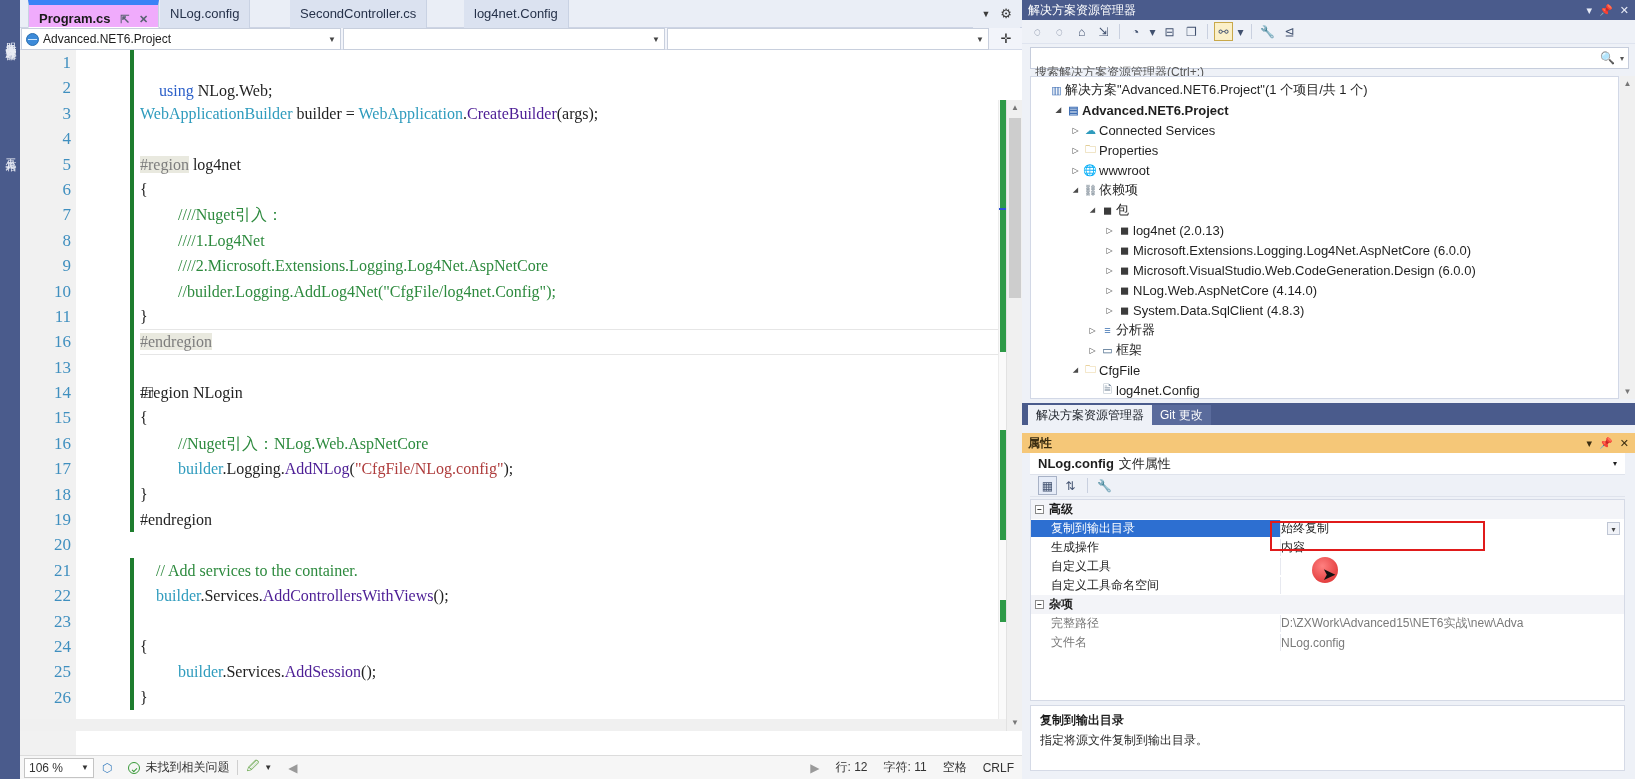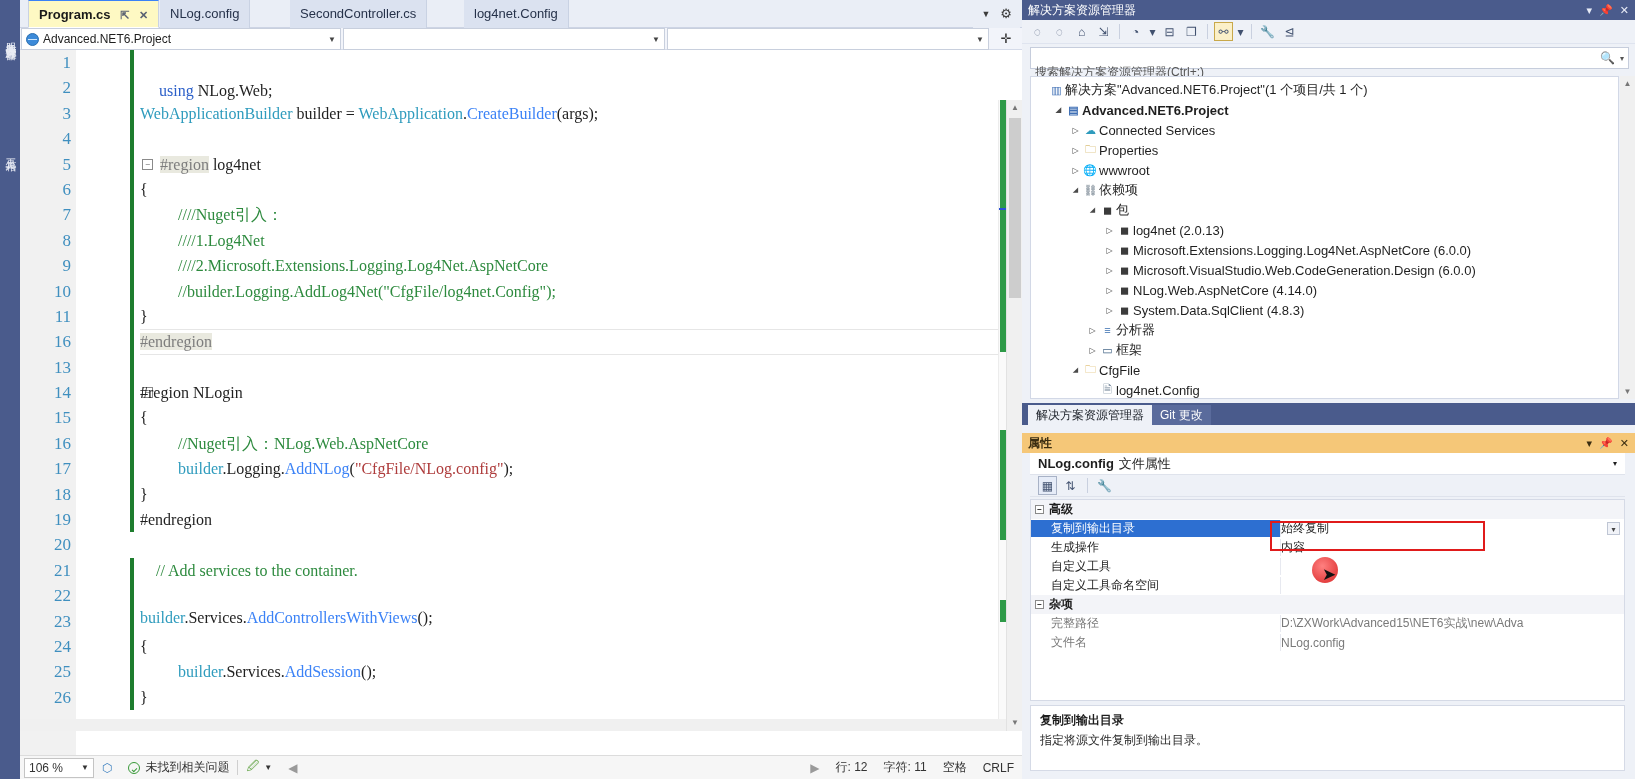--- a/index.html
+++ b/index.html
@@ -34,22 +34,22 @@
   .tabstrip {
     position:relative; height:28px; background:#eaeef6;
     border-bottom:1px solid #cdd4e4;
   }
   .tab {
     position:absolute; top:0; height:28px; line-height:28px;
     padding:0 10px; font-size:13px; color:#1e1e1e;
     border-right:1px solid #c9d2e3; white-space:nowrap;
   }
   .tab.active {
-    background:#fef9c3; font-weight:bold; color:#1a1a1a;
-    border-top:1px solid #3b82f6; border-left:1px solid #c9d2e3;
+    background:#f0abfc; font-weight:bold; color:#1a1a1a;
+    border-top:5px solid #3b82f6; border-left:1px solid #c9d2e3;
     border-bottom:1px solid #ffffff;
   }
   .tab.inactive { background:#dbe2f0; color:#26324a; }
   .tab .pin, .tab .close { font-size:11px; color:#5a6273; margin-left:6px; }
   .tabs-rightctl {
     position:absolute; right:2px; top:0; height:28px; line-height:28px;
     display:flex; align-items:center; gap:10px; padding:0 8px;
     background:#eaeef6;
   }
   .chev { font-size:9px; color:#3b3b3b; }
@@ -113,21 +113,21 @@
   .cbar.green { background:#1e7d2e; }
   .ctext {
     position:absolute; left:120px;
     font-family:"Liberation Serif", serif; font-size:16px;
     color:#1f1f1f; white-space:pre;
   }
   .kw  { color:#2b5fc9; }
   .typ { color:#2e9bbd; }
   .cmt { color:#2d8a3e; }
   .str { color:#ae3c3c; }
-  .mth { color:#3b82f6; }
+  .mth { color:#4c1d95; }
   .pp  { color:#7d7d7d; background:#e9e9df; }
   .plain { color:#1f1f1f; }
   .collapser {
     position:absolute; left:122px; width:11px; height:11px; top:7px;
     border:1px solid #8a8a8a; background:#fff; color:#444;
     font-size:9px; line-height:9px; text-align:center;
   }
   .endregion-hl {
     position:absolute; left:120px; right:0; height:25.4px;
     border-top:1px solid #e6e6e6; border-bottom:1px solid #e6e6e6;
@@ -363,38 +363,38 @@
     </div>
 
     <div class="codearea">
       <div class="gutterbg"></div>
       <div class="changebar"></div>
       <div class="codelines" id="codelines">
           <div class="cl"><div class="ln">1</div><div class="cbar green"></div><div class="ctext" style="left: 139px; margin-top: 28px;"><span class="kw">using </span><span class="plain">NLog.Web;</span></div></div>
           <div class="cl"><div class="ln">2</div><div class="cbar green"></div><div class="ctext" style="left: 120px;"></div></div>
           <div class="cl"><div class="ln">3</div><div class="cbar green"></div><div class="ctext" style="left: 120px;"><span class="typ">WebApplicationBuilder</span><span class="plain"> builder = </span><span class="typ">WebApplication</span><span class="plain">.</span><span class="mth">CreateBuilder</span><span class="plain">(args);</span></div></div>
           <div class="cl"><div class="ln">4</div><div class="cbar green"></div><div class="ctext" style="left: 120px;"></div></div>
-          <div class="cl"><div class="ln">5</div><div class="cbar green"></div><div class="collapser">−</div><div class="ctext" style="left: 120px; margin-left: 20px;"><span class="pp">#region</span><span class="plain"> log4net</span></div></div>
+          <div class="cl"><div class="ln">5</div><div class="cbar green"></div><div class="collapser">−</div><div class="ctext" style="left: 120px;"><span class="pp">#region</span><span class="plain"> log4net</span></div></div>
           <div class="cl"><div class="ln">6</div><div class="cbar green"></div><div class="ctext" style="left: 120px;"><span class="plain">{</span></div></div>
           <div class="cl"><div class="ln">7</div><div class="cbar green"></div><div class="ctext" style="left: 158px; text-align: right;"><span class="cmt">////Nuget引入：</span></div></div>
           <div class="cl"><div class="ln">8</div><div class="cbar green"></div><div class="ctext" style="left: 158px;"><span class="cmt">////1.Log4Net</span></div></div>
           <div class="cl"><div class="ln">9</div><div class="cbar green"></div><div class="ctext" style="left: 158px;"><span class="cmt">////2.Microsoft.Extensions.Logging.Log4Net.AspNetCore</span></div></div>
           <div class="cl"><div class="ln">10</div><div class="cbar green"></div><div class="ctext" style="left: 158px;"><span class="cmt">//builder.Logging.AddLog4Net("CfgFile/log4net.Config");</span></div></div>
           <div class="cl"><div class="ln">11</div><div class="cbar green"></div><div class="ctext" style="left: 120px;"><span class="plain">}</span></div></div>
           <div class="cl"><div class="ln">16</div><div class="cbar green"></div><div class="endregion-hl"></div><div class="ctext" style="left: 120px;"><span class="pp">#endregion</span></div></div>
           <div class="cl"><div class="ln">13</div><div class="cbar green"></div><div class="ctext" style="left: 120px;"></div></div>
           <div class="cl"><div class="ln">14</div><div class="cbar green"></div><div class="collapser">−</div><div class="ctext" style="left: 120px;"><span class="plain">#region</span><span class="plain"> NLogin</span></div></div>
           <div class="cl"><div class="ln">15</div><div class="cbar green"></div><div class="ctext" style="left: 120px;"><span class="plain">{</span></div></div>
           <div class="cl"><div class="ln">16</div><div class="cbar green"></div><div class="ctext" style="left: 158px;"><span class="cmt">//Nuget引入：NLog.Web.AspNetCore</span></div></div>
           <div class="cl"><div class="ln">17</div><div class="cbar green"></div><div class="ctext" style="left: 158px;"><span class="typ">builder</span><span class="plain">.Logging.</span><span class="mth">AddNLog</span><span class="plain">(</span><span class="str">"CfgFile/NLog.config"</span><span class="plain">);</span></div></div>
           <div class="cl"><div class="ln">18</div><div class="cbar green"></div><div class="ctext" style="left: 120px;"><span class="plain">}</span></div></div>
           <div class="cl"><div class="ln">19</div><div class="cbar green"></div><div class="ctext" style="left: 120px;"><span class="plain">#endregion</span></div></div>
           <div class="cl"><div class="ln">20</div><div class="cbar"></div><div class="ctext" style="left: 120px;"></div></div>
           <div class="cl"><div class="ln">21</div><div class="cbar green"></div><div class="ctext" style="left: 136px;"><span class="cmt">// Add services to the container.</span></div></div>
-          <div class="cl"><div class="ln">22</div><div class="cbar green"></div><div class="ctext" style="left: 120px; margin-top: 22px;"><span class="typ">builder</span><span class="plain">.Services.</span><span class="mth">AddControllersWithViews</span><span class="plain">();</span></div></div>
+          <div class="cl"><div class="ln">22</div><div class="cbar green"></div><div class="ctext" style="left: 136px;"><span class="typ">builder</span><span class="plain">.Services.</span><span class="mth">AddControllersWithViews</span><span class="plain">();</span></div></div>
           <div class="cl"><div class="ln">23</div><div class="cbar green"></div><div class="ctext" style="left: 120px;"></div></div>
           <div class="cl"><div class="ln">24</div><div class="cbar green"></div><div class="ctext" style="left: 120px;"><span class="plain">{</span></div></div>
           <div class="cl"><div class="ln">25</div><div class="cbar green"></div><div class="ctext" style="left: 158px;"><span class="typ">builder</span><span class="plain">.Services.</span><span class="mth">AddSession</span><span class="plain">();</span></div></div>
           <div class="cl"><div class="ln">26</div><div class="cbar green"></div><div class="ctext" style="left: 120px;"><span class="plain">}</span></div></div>
         </div>
 
       <div class="markbar">
         <div class="mark-green" style="top:0px;height:252px;"></div>
         <div class="mark-blue" style="top:108px;"></div>
         <div class="mark-green" style="top:330px;height:110px;"></div>

